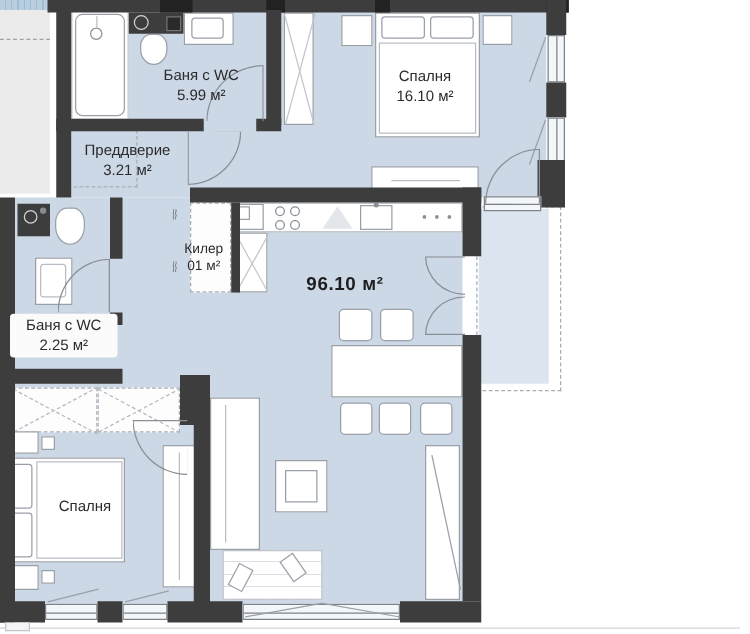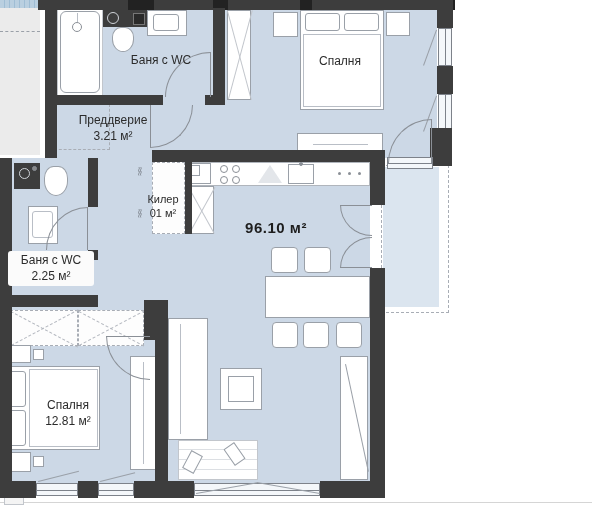--- a/index.html
+++ b/index.html
@@ -207,40 +207,41 @@
   <div class="door d-tl" style="left:165px;top:52px;width:46px;height:45px;"></div>
   <div class="door d-br" style="left:150px;top:105px;width:43px;height:43px;"></div>
   <div class="door d-tl" style="left:388px;top:119px;width:44px;height:44px;"></div>
   <div class="door d-tl" style="left:46px;top:207px;width:42px;height:43px;"></div>
   <div class="door d-bl" style="left:106px;top:336px;width:44px;height:44px;"></div>
   <div class="door d-bl" style="left:340px;top:205px;width:32px;height:31px;"></div>
   <div class="door d-tl2" style="left:340px;top:237px;width:32px;height:31px;"></div>
 
   <div class="rlabel" style="left:105px;top:53px;width:112px;">
     <span>Баня с WC</span>
+    <span class="area">5.99 м²</span>
   </div>
   <div class="rlabel" style="left:292px;top:54px;width:96px;">
     <span>Спалня</span>
-  </div>
-  <div class="rlabel" style="left:61px;top:113px;width:104px;">
+    <span class="area">16.10 м²</span>
+  </div>
+  <div class="rlabel" style="left:50px;top:113px;width:104px;">
     <span>Преддверие</span>
     <span class="area">3.21 м²</span>
   </div>
   <div class="rlabel" style="left:137px;top:192px;width:52px;font-size:11px;">
     <span>Килер</span>
     <span class="area">01 м²</span>
   </div>
   <div class="title-label" style="left:212px;top:194px;width:128px;">
     <br>
     <span>96.10 м²</span>
   </div>
   <div class="rlabel labelbox" style="left:8px;top:251px;width:78px;">
     <span>Баня с WC</span>
     <span class="area">2.25 м²</span>
   </div>
   <div class="rlabel" style="left:26px;top:398px;width:84px;">
     <span>Спалня</span>
-    <span class="area">12.81 м²</span>
   </div>
 
   <div class="abs" style="left:0;top:502px;width:592px;height:1px;background:#d5d5d5;"></div>
   <div class="abs" style="left:4px;top:498px;width:18px;height:6px;border:1px solid #c2c6cc;border-top:none;background:#f4f4f4;"></div>
 </div>
 
 </body></html>

